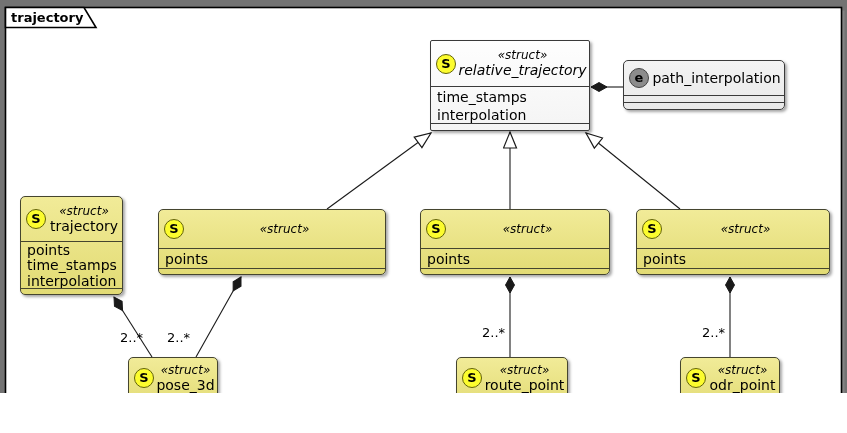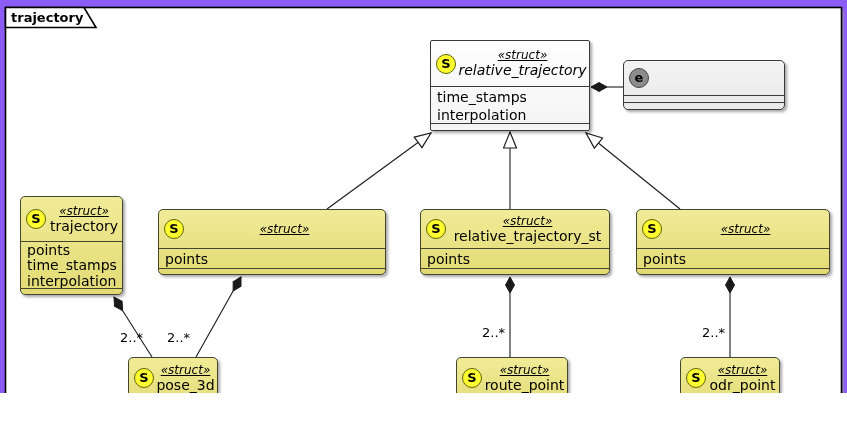--- a/index.html
+++ b/index.html
@@ -1,32 +1,32 @@
 <!DOCTYPE html>
 <html><head>
 <meta charset="utf-8">
 <style>
   html,body{margin:0;padding:0;background:#ffffff;}
   #stage{
-    position:relative;width:847px;height:393px;background:#8b5cf6;overflow:hidden;
+    position:relative;width:847px;height:393px;background:#737373;overflow:hidden;
     font-family:"DejaVu Sans","Liberation Sans",sans-serif;color:#000;
   }
   #edges{position:absolute;left:0;top:0;width:847px;height:433px;z-index:1;}
   .uml-class{
     position:absolute;z-index:2;box-sizing:border-box;
     border:1px solid #45452F;border-radius:5px;
     background:linear-gradient(to bottom,#F1EB98,#E2DB74);
     box-shadow:2px 2px 3px rgba(0,0,0,0.35);
     display:flex;flex-direction:column;
   }
   .uml-class.abstract{background:linear-gradient(to bottom,#FEFEFE,#F4F4F4);border-color:#3A3A3A;border-radius:2px;}
   .uml-class.enum{background:linear-gradient(to bottom,#F3F3F3,#E9E9E9);border-color:#3A3A3A;}
   .c-title{display:flex;align-items:center;gap:5px;padding:2px 5px;box-sizing:border-box;flex:0 0 auto;}
   .c-names{flex:1;display:flex;flex-direction:column;align-items:center;justify-content:center;min-width:0;}
-  .stereo{font-size:12px;font-style:italic;line-height:14px;white-space:nowrap;text-decoration:underline;}
+  .stereo{font-size:12px;font-style:italic;line-height:14px;white-space:nowrap;}
   .cname{font-size:14px;line-height:17px;white-space:nowrap;}
   .cname.it{font-style:italic;text-align:center;}
   .badge{
     flex:0 0 auto;width:20px;height:20px;border-radius:50%;
     background:#FCFC2E;border:1px solid #62620A;box-sizing:border-box;
     font-size:13px;font-weight:bold;text-align:center;line-height:18px;color:#000;
   }
   .badge.enum-badge{background:#8C8C8C;border-color:#454545;}
   .c-sec{border-top:1px solid #45452F;box-sizing:border-box;flex:0 0 auto;}
   .abstract .c-sec{border-top-color:#3A3A3A;}
@@ -81,20 +81,23 @@
     <div class="c-sec c-attrs" style="height:37px;">
       <div class="attr-row">time_stamps</div>
       <div class="attr-row">interpolation</div>
     </div>
     <div class="c-sec c-fill"></div>
   </div>
 
   <div class="uml-class enum" style="left:623px;top:60px;width:162px;height:50px;">
     <div class="c-title" style="height:34px;">
       <span class="badge enum-badge">e</span>
+      <span class="c-names">
+        <span class="cname">path_interpolation</span>
+      </span>
     </div>
     <div class="c-sec" style="height:7px;"></div>
     <div class="c-sec c-fill"></div>
   </div>
 
   <div class="uml-class" style="left:20px;top:196px;width:103px;height:99px;">
     <div class="c-title" style="height:44px;">
       <span class="badge">S</span>
       <span class="c-names">
         <span class="stereo">«struct»</span>
@@ -120,21 +123,20 @@
       <div class="attr-row">points</div>
     </div>
     <div class="c-sec c-fill"></div>
   </div>
 
   <div class="uml-class" style="left:420px;top:209px;width:190px;height:66px;">
     <div class="c-title" style="height:38px;">
       <span class="badge">S</span>
       <span class="c-names">
         <span class="stereo">«struct»</span>
-        <span class="cname">relative_trajectory_st</span>
       </span>
     </div>
     <div class="c-sec c-attrs" style="height:20px;">
       <div class="attr-row">points</div>
     </div>
     <div class="c-sec c-fill"></div>
   </div>
 
   <div class="uml-class" style="left:636px;top:209px;width:194px;height:66px;">
     <div class="c-title" style="height:38px;">

